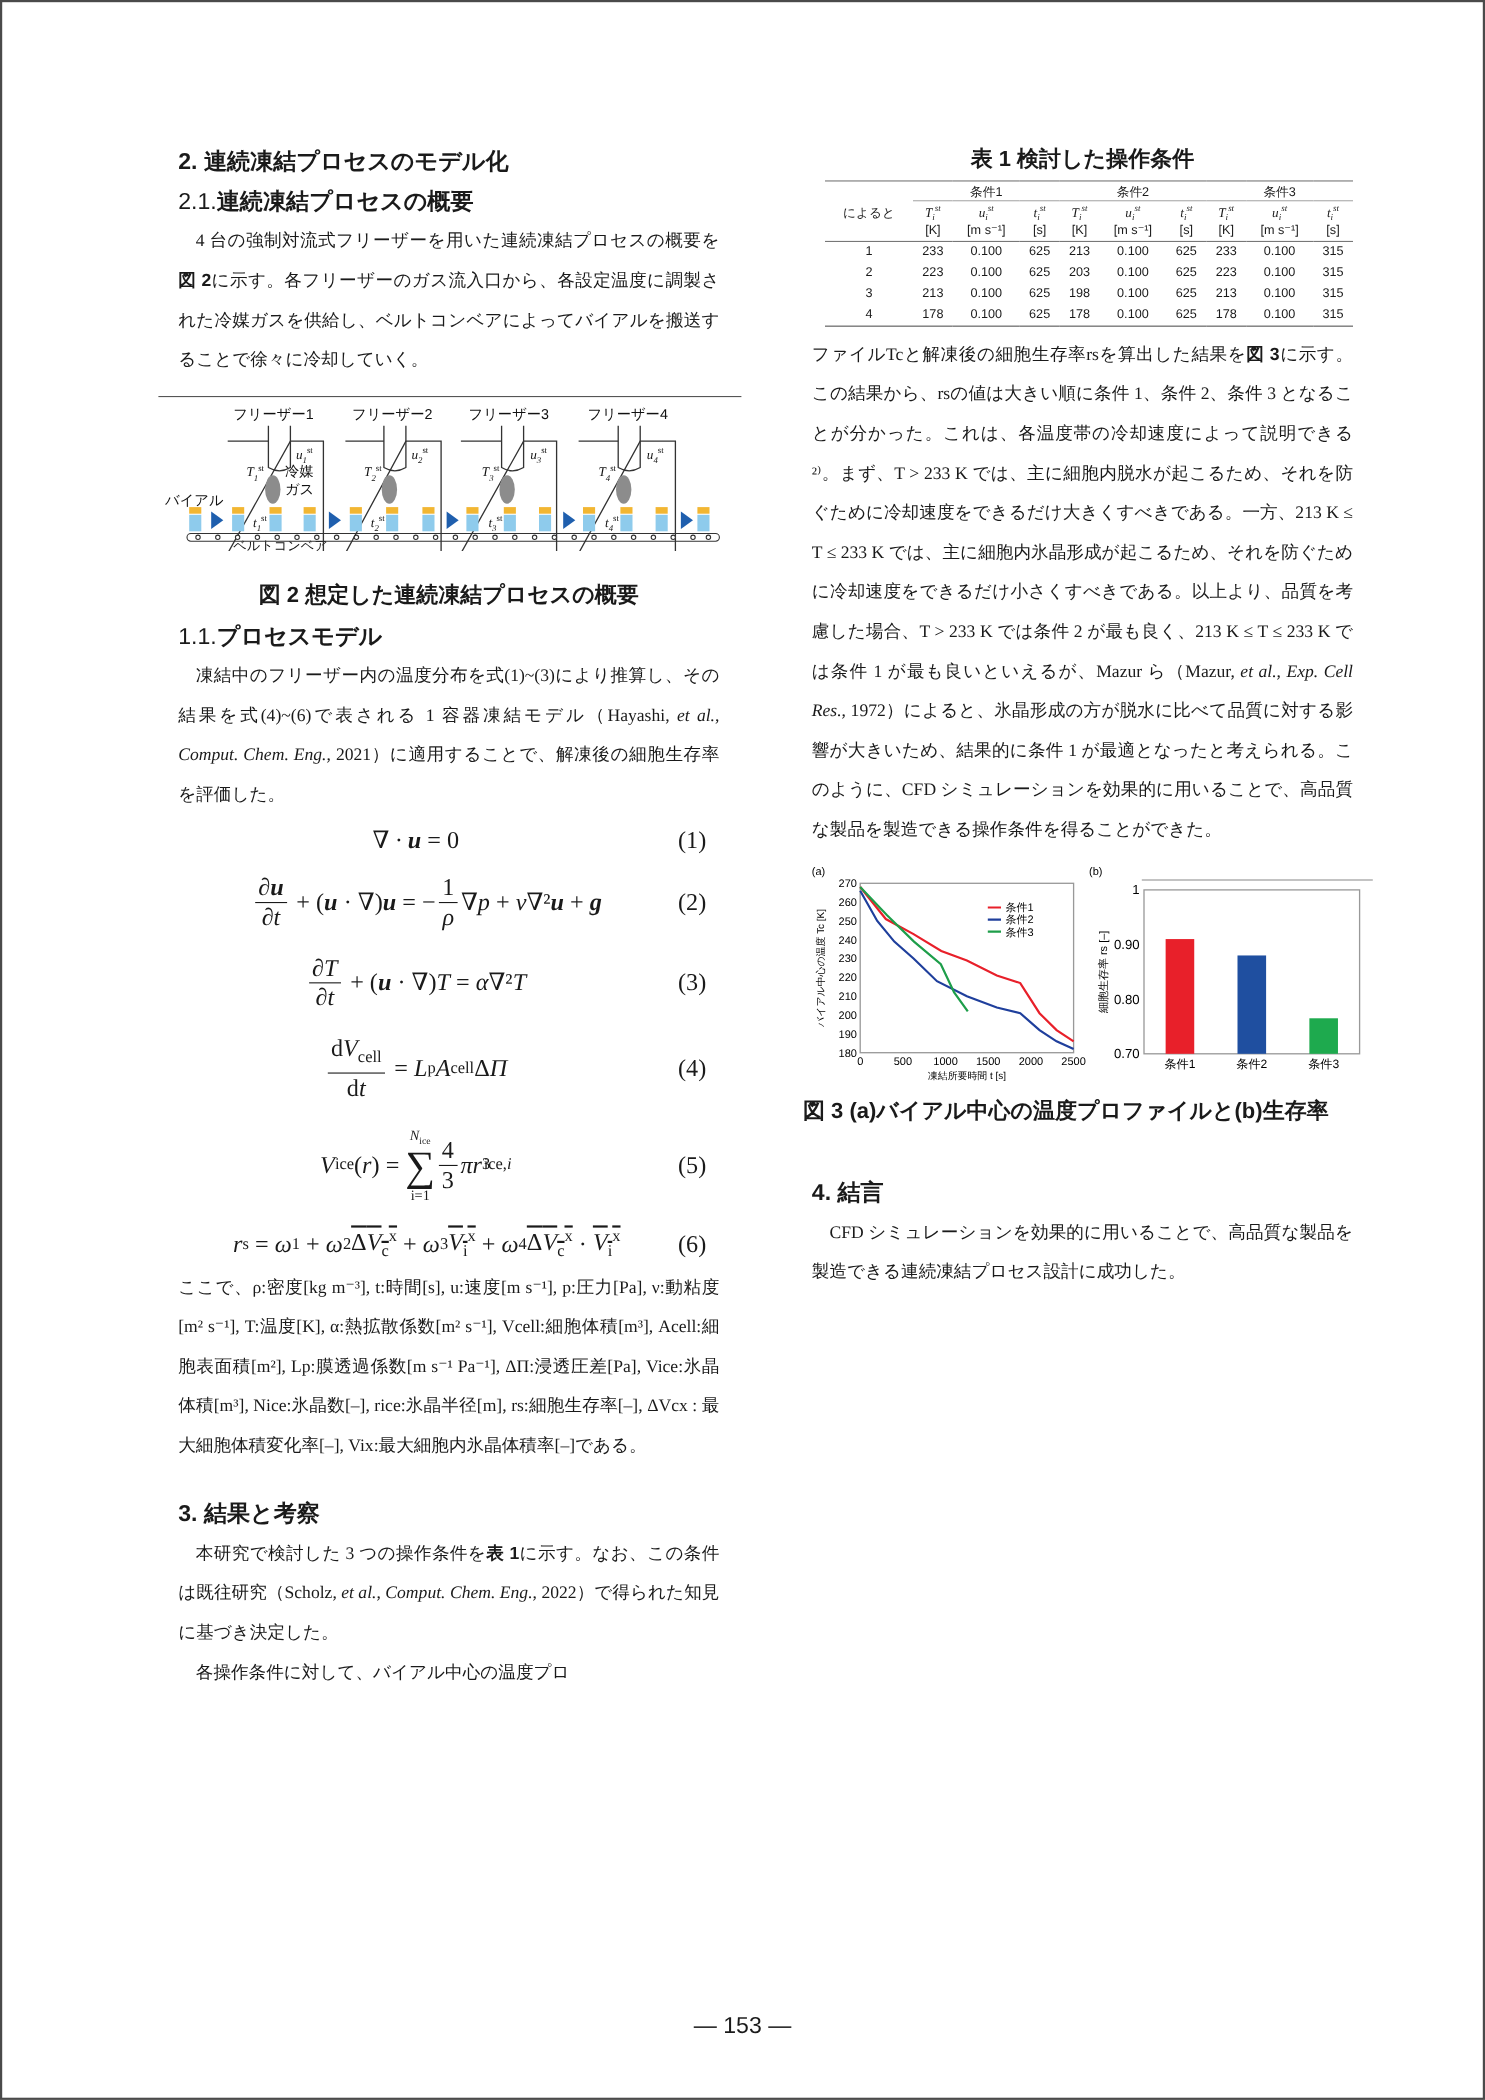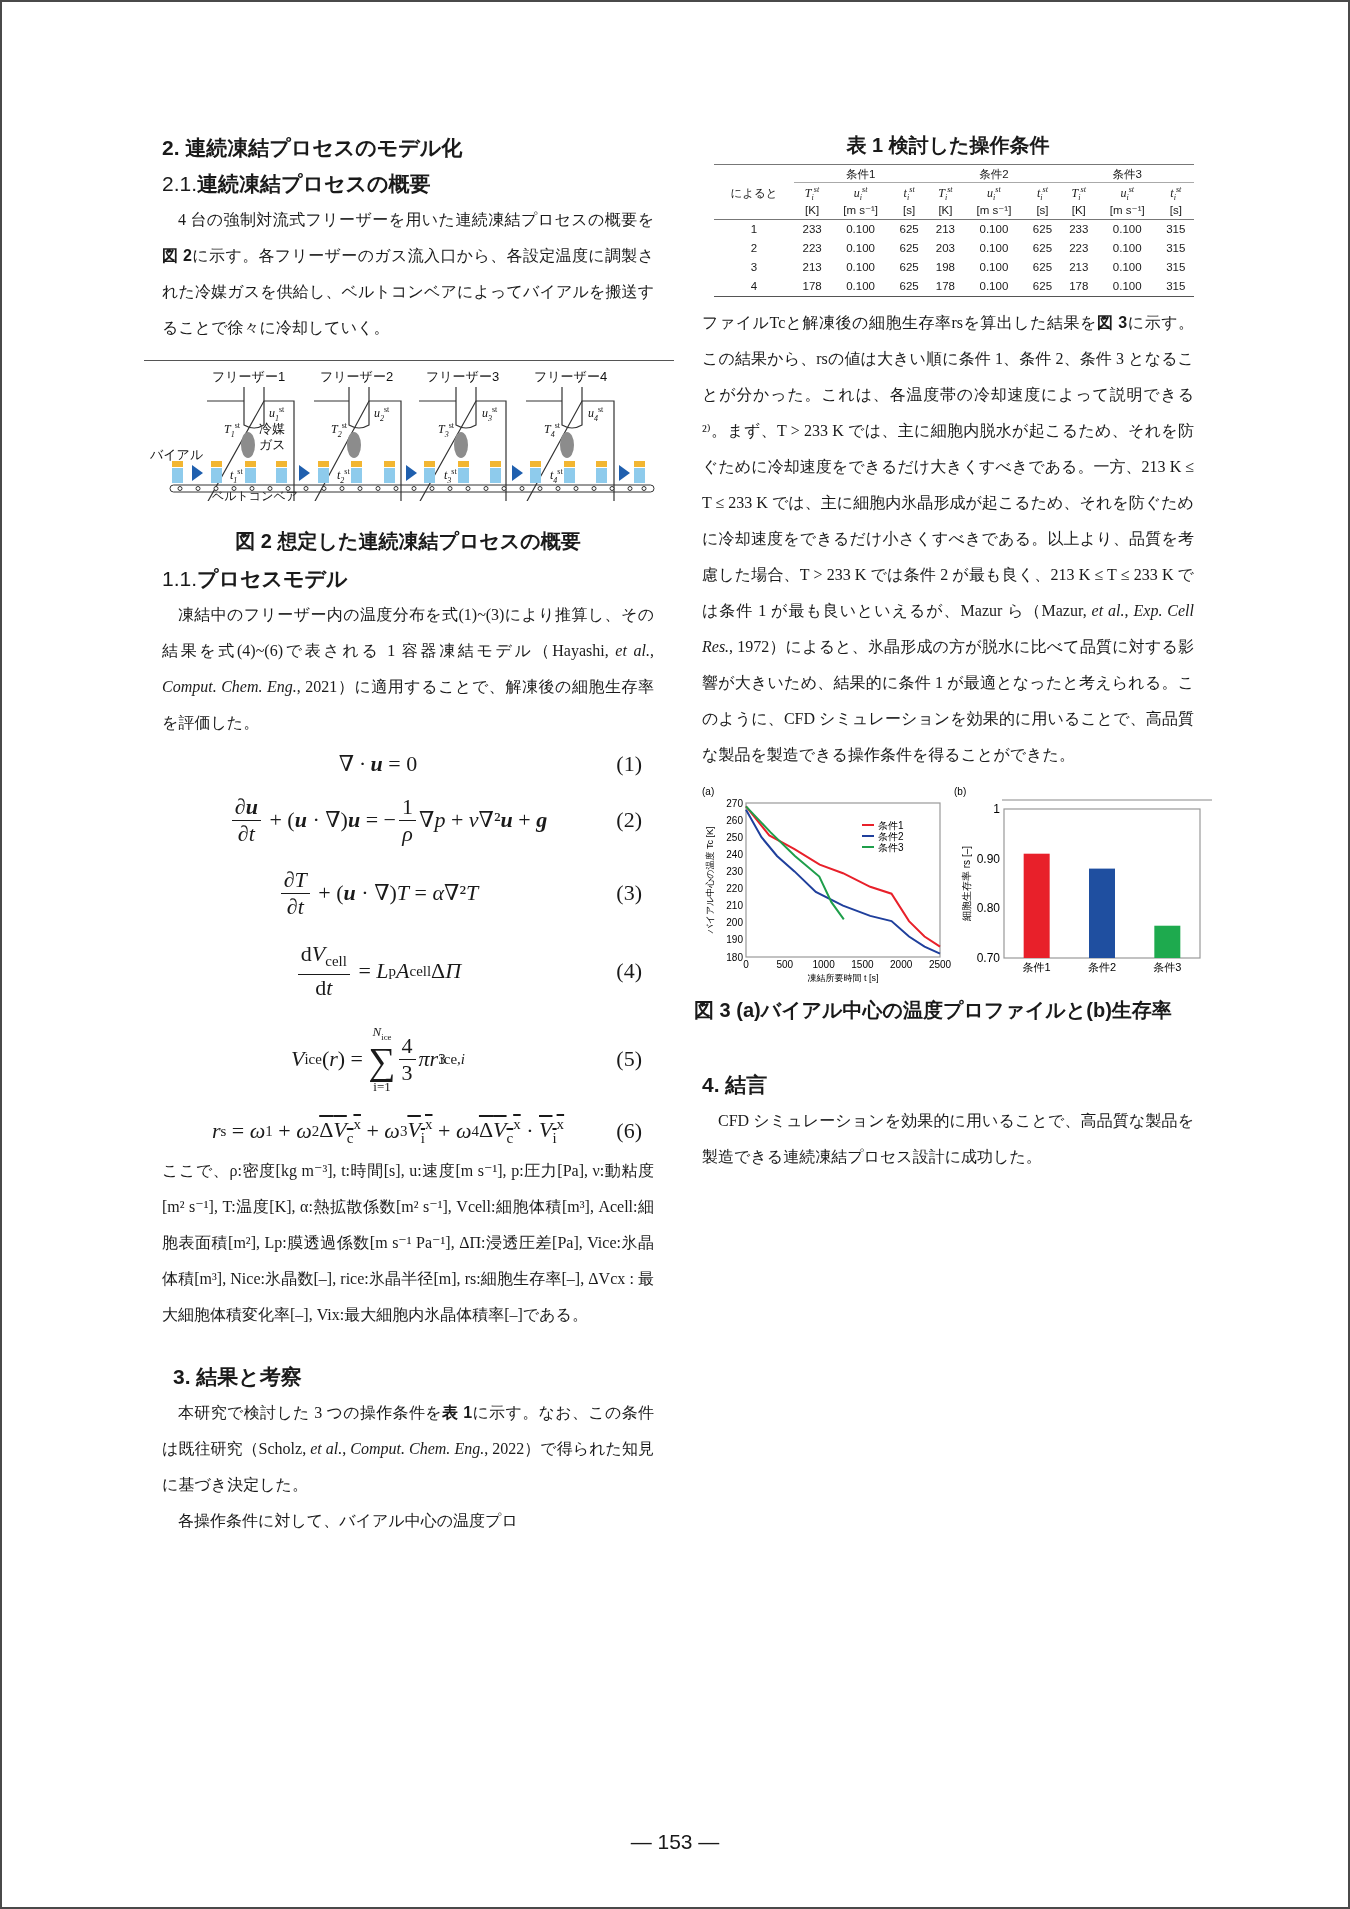--- a/index.html
+++ b/index.html
@@ -6,21 +6,21 @@
   html, body { width: 1350px; height: 1909px; background: #ffffff; }
   body {
     position: relative;
     font-family: "Liberation Serif", "DejaVu Serif", serif;
     color: #1a1a1a;
     border: 2px solid #4a4a4a;
     overflow: hidden;
   }
   .col { position: absolute; }
   .col-left { left: 160px; top: 128px; width: 492px; }
-  .col-right { left: 700px; top: 128px; width: 492px; }
+  .col-right { left: 736px; top: 128px; width: 492px; }
 
   .h-sec { font-family: "Liberation Sans", "DejaVu Sans", sans-serif; font-weight: bold; font-size: 21px; line-height: 36px; }
   .h-sub { font-family: "Liberation Sans", "DejaVu Sans", sans-serif; font-size: 21px; line-height: 36px; }
   .para { font-size: 16px; line-height: 36px; text-align: justify; text-indent: 1em; }
   .para.noindent { text-indent: 0; }
   .para b { font-family: "Liberation Sans", "DejaVu Sans", sans-serif; }
   .para i { font-style: italic; }
 
   
   .fig2 { position: relative; width: 530px; margin-left: -18px; margin-top: 14px; height: 150px; border-top: 1.5px solid #555; text-align: right; }
@@ -257,21 +257,21 @@
   </div>
   <div class="eq" style="height:44px;">
     <div class="body" style="right:40px;">
       r<sub class="up">s</sub><span class="up">&nbsp;=&nbsp;</span>ω<sub class="up">1</sub><span class="up">&nbsp;+&nbsp;</span>ω<sub class="up">2</sub><span class="ol"><span class="up">Δ</span>V<sub class="up">c</sub><sup class="up">x</sup></span><span class="up">&nbsp;+&nbsp;</span>ω<sub class="up">3</sub><span class="ol">V<sub class="up">i</sub><sup class="up">x</sup></span><span class="up">&nbsp;+&nbsp;</span>ω<sub class="up">4</sub><span class="ol"><span class="up">Δ</span>V<sub class="up">c</sub><sup class="up">x</sup></span><span class="up">&nbsp;·&nbsp;</span><span class="ol">V<sub class="up">i</sub><sup class="up">x</sup></span>
     </div>
     <span class="num">(6)</span>
   </div>
 
   <p class="para noindent">ここで、ρ:密度[kg m⁻³], t:時間[s], u:速度[m s⁻¹], p:圧力[Pa], ν:動粘度[m² s⁻¹], T:温度[K], α:熱拡散係数[m² s⁻¹], Vcell:細胞体積[m³], Acell:細胞表面積[m²], Lp:膜透過係数[m s⁻¹ Pa⁻¹], ΔΠ:浸透圧差[Pa], Vice:氷晶体積[m³], Nice:氷晶数[–], rice:氷晶半径[m], rs:細胞生存率[–], ΔVcx : 最大細胞体積変化率[–], Vix:最大細胞内氷晶体積率[–]である。</p>
 
-  <div class="h-sec" style="margin-top:26px;margin-left:11px;">3.  結果と考察</div>
+  <div class="h-sec" style="margin-top:26px;">3.  結果と考察</div>
   <p class="para">
     <span>本研究で検討した 3 つの操作条件を</span><b>表 1</b><span>に示す。なお、この条件は既往研究（Scholz, </span><i>et al.</i><span>, </span><i>Comput. Chem. Eng.</i><span>, 2022）で得られた知見に基づき決定した。</span>
   </p>
   <p class="para" style="height:36px;overflow:hidden;">各操作条件に対して、バイアル中心の温度プロ</p>
 </div>
 
 <div class="col col-right">
   <div class="tbl-title">表 1  検討した操作条件</div>
   <table class="t1">
     <thead>

